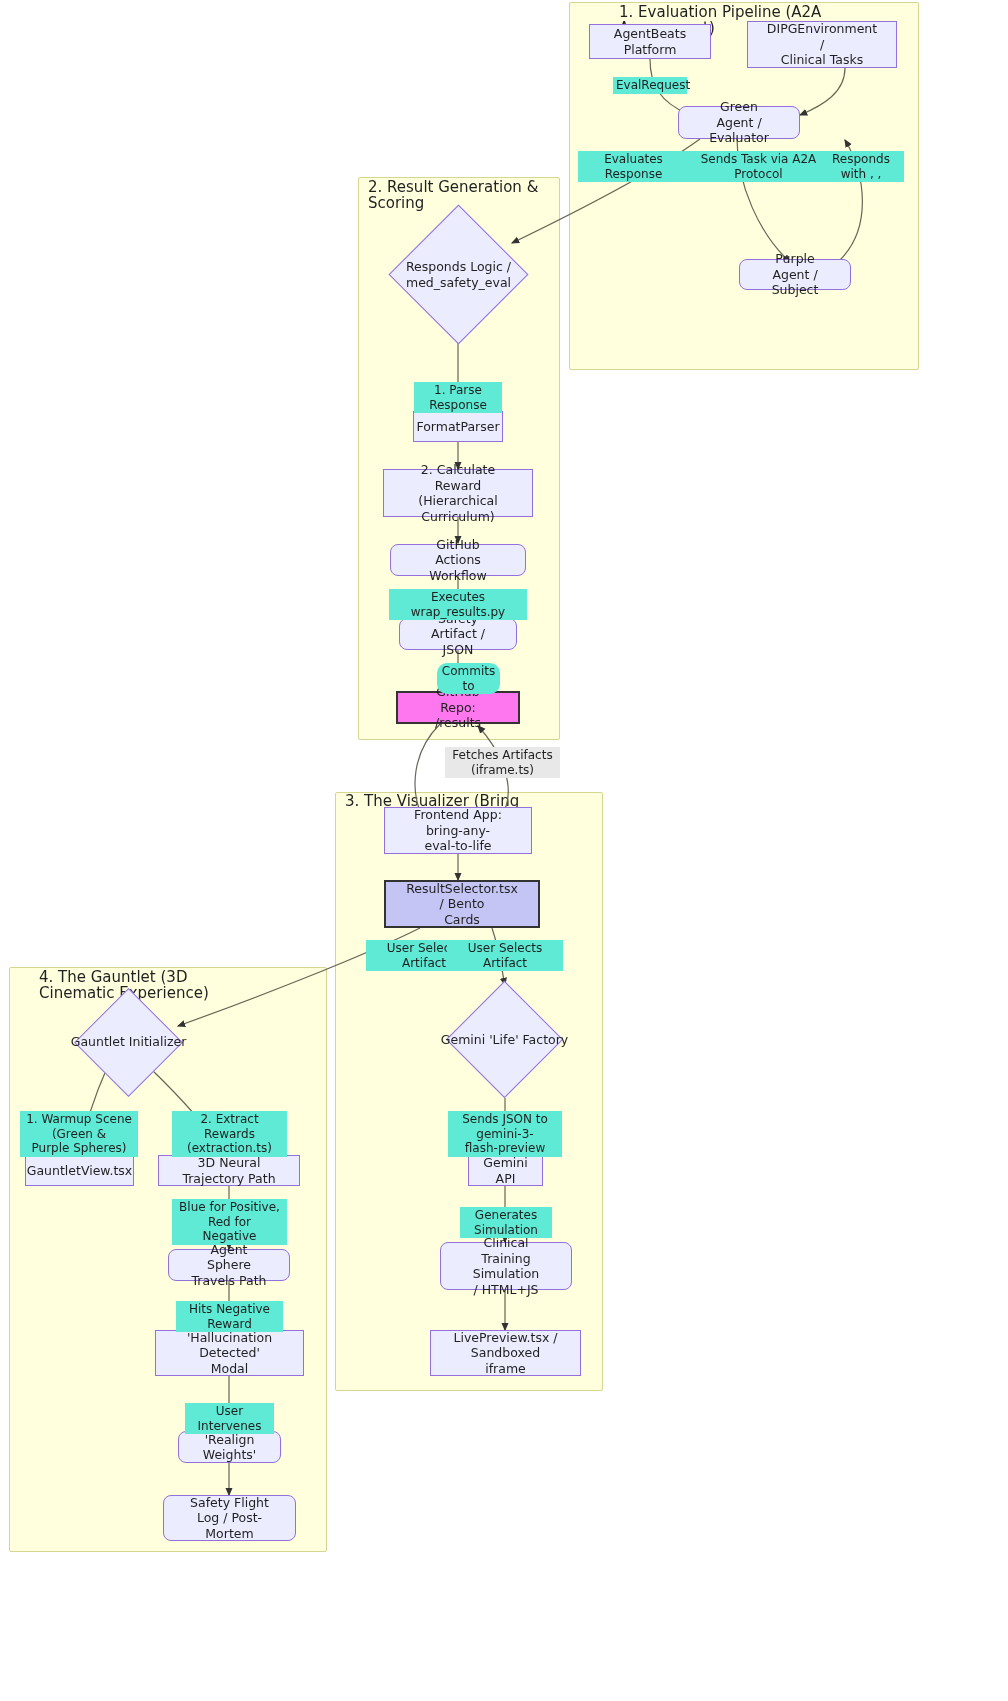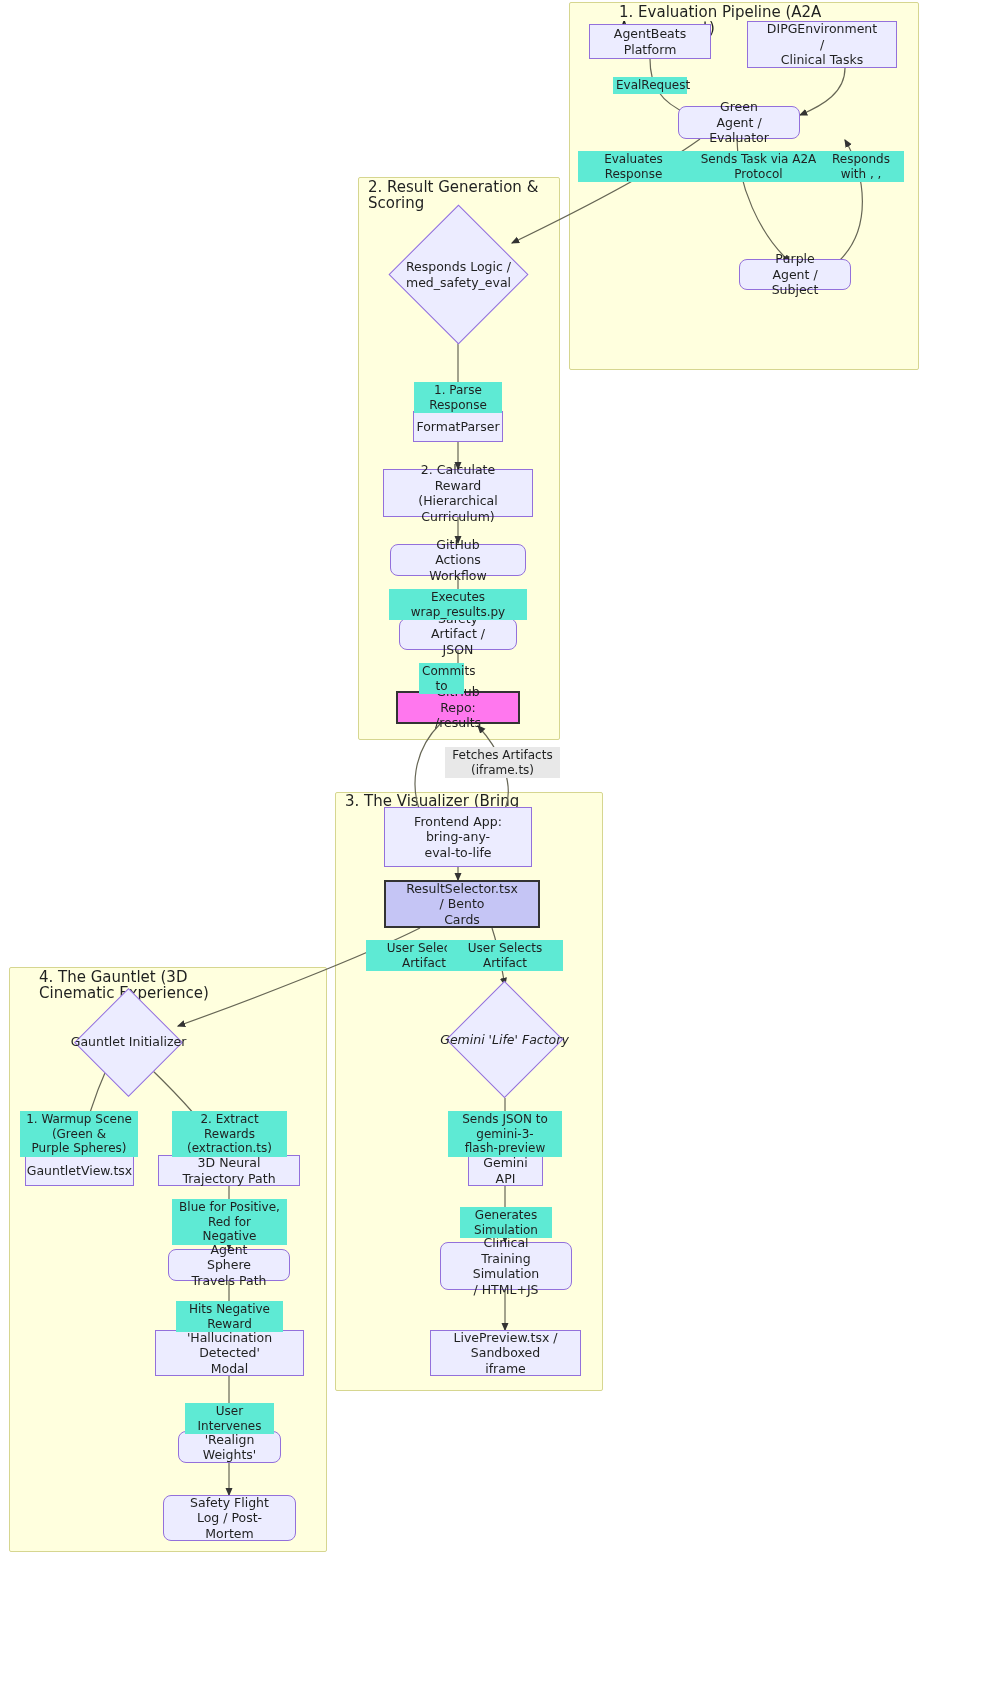--- a/index.html
+++ b/index.html
@@ -129,29 +129,29 @@
 
   <div class="node" style="left:383px;top:469px;width:150px;height:48px;white-space:pre-line;">2. Calculate Reward
 (Hierarchical Curriculum)</div>
 
   <div class="node round" style="left:390px;top:544px;width:136px;height:32px;">GitHub Actions Workflow</div>
 
   <div class="node round" style="left:399px;top:618px;width:118px;height:32px;">Safety Artifact / JSON</div>
 
   <div class="node repo" style="left:396px;top:691px;width:124px;height:33px;">GitHub Repo: /results</div>
 
-  <div class="node" style="left:384px;top:807px;width:148px;height:60px;white-space:pre-line;">Frontend App: bring-any-
+  <div class="node" style="left:384px;top:807px;width:148px;height:47px;white-space:pre-line;">Frontend App: bring-any-
 eval-to-life</div>
 
   <div class="node selector" style="left:384px;top:880px;width:156px;height:48px;white-space:pre-line;">ResultSelector.tsx / Bento
 Cards</div>
 
   <div class="diamond" style="left:425px;top:981px;width:159px;height:117px;">
     <div class="dshape" style="left:38px;top:17px;width:83px;height:83px;"></div>
-    <div class="dlabel" style="width:155px;margin:auto;font-style:italic;">Gemini 'Life' Factory</div>
+    <div class="dlabel" style="width:155px;margin:auto;">Gemini 'Life' Factory</div>
   </div>
 
   <div class="node" style="left:468px;top:1155px;width:75px;height:31px;">Gemini API</div>
 
   <div class="node round" style="left:440px;top:1242px;width:132px;height:48px;white-space:pre-line;">Clinical Training Simulation
 / HTML+JS</div>
 
   <div class="node" style="left:430px;top:1330px;width:151px;height:46px;white-space:pre-line;">LivePreview.tsx /
 Sandboxed iframe</div>
 
@@ -179,21 +179,21 @@
   <div class="elabel on-yellow" style="left:578px;top:151px;width:111px;">Evaluates Response</div>
 
   <div class="elabel on-yellow" style="left:679px;top:151px;width:159px;">Sends Task via A2A Protocol</div>
 
   <div class="elabel on-yellow" style="left:818px;top:135px;width:86px;margin-top:16px;">Responds with , ,</div>
 
   <div class="elabel on-yellow" style="left:414px;top:382px;width:88px;">1. Parse Response</div>
 
   <div class="elabel on-yellow" style="left:389px;top:589px;width:138px;">Executes wrap_results.py</div>
 
-  <div class="elabel on-yellow" style="left:419px;top:663px;width:45px;">Commits to</div>
+  <div class="elabel on-yellow" style="left:437px;top:663px;width:63px;border-radius:10px;">Commits to</div>
 
   <div class="elabel" style="left:445px;top:747px;width:115px;">Fetches Artifacts
 (iframe.ts)</div>
 
   <div class="elabel on-yellow" style="left:366px;top:940px;width:116px;">User Selects Artifact</div>
 
   <div class="elabel on-yellow" style="left:447px;top:940px;width:116px;">User Selects Artifact</div>
 
   <div class="elabel on-yellow" style="left:448px;top:1111px;width:114px;">Sends JSON to gemini-3-
 flash-preview</div>

